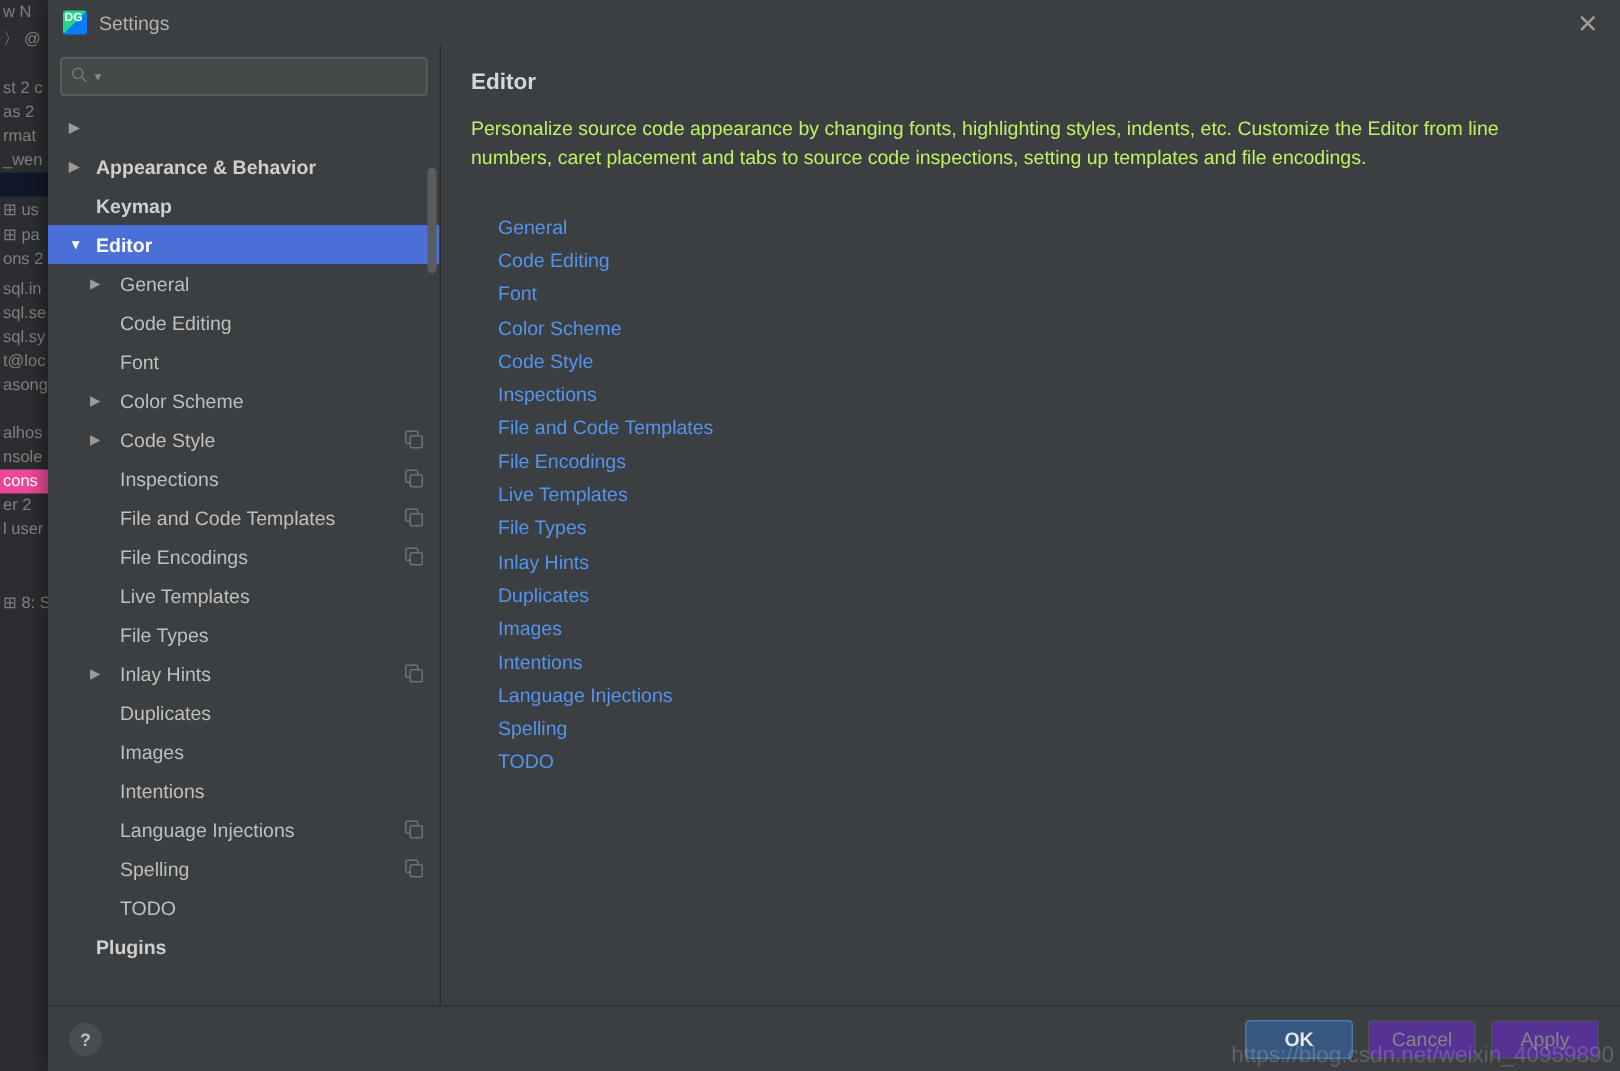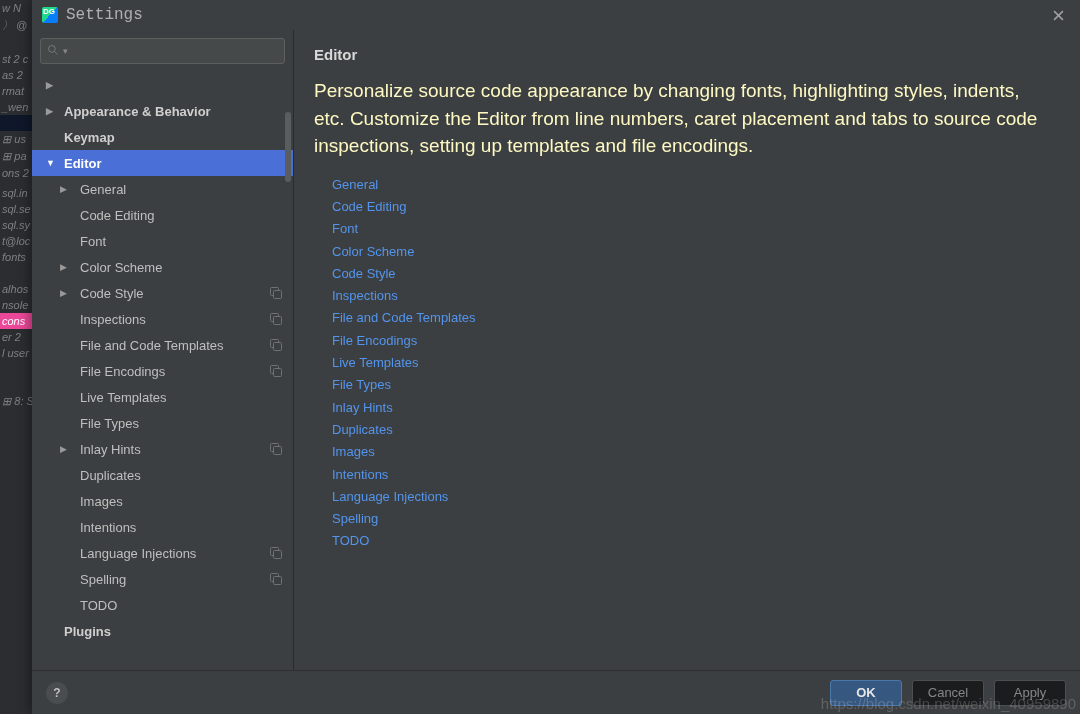--- a/index.html
+++ b/index.html
@@ -15,21 +15,20 @@
   }
   
   .bg-strip {
     position: absolute;
     left: 0; top: 0;
     width: 49px; height: 714px;
     background: #2b2d30;
     color: #808080;
     font-size: 11px;
     overflow: hidden;
-    font-style: italic;
   }
   .bg-strip div { padding: 2px 2px; white-space: nowrap; }
   .bg-strip .hl { background:#0f172a; color:#fff;padding-left:44px; }
   .bg-strip .hl2 { background:#ec4899; color:#fff; }
 
   
   .dialog {
     position: absolute;
     left: 32px; top: 0;
     width: 1048px; height: 714px;
@@ -49,21 +48,21 @@
   .title-bar .app-icon {
     width: 16px; height: 16px;
     background: linear-gradient(135deg,#21d789 0 50%,#087cfa 50% 100%);
     border-radius: 2px;
     margin-right: 8px;
     position: relative;
   }
   .title-bar .app-icon::after{
     content:"DG"; position:absolute; left:1px; top:0px; font-size:8px; color:#fff; font-weight:bold;
   }
-  .title-bar .title { flex: 1; font-size: 16px; font-family: Liberation Mono, monospace; }
+  .title-bar .title { flex: 1; font-size: 13px; }
   .title-bar .close {
     width: 24px; height: 24px;
     display: flex; align-items:center; justify-content:center;
     color: #a0a0a0; cursor: pointer;
   }
   .title-bar .close svg { width:11px; height:11px; }
 
   .dialog-body {
     flex: 1;
     display: flex;
@@ -138,21 +137,21 @@
   .right-panel {
     flex:1;
     background: #3c3f41;
     padding: 16px 20px 0 20px;
     overflow-y: auto;
   }
   .right-panel h2 {
     font-size: 15px; font-weight:600; color:#d7d7d7; margin-bottom:14px;
   }
   .right-panel .desc {
-    font-size: 19px; line-height: 1.45; color:#fef9c3; margin-bottom:14px; max-width: 740px;
+    font-size: 13px; line-height: 1.45; color:#bef264; margin-bottom:26px; max-width: 740px;
   }
   .link-list { padding-left: 18px; }
   .link-list a {
     display:block; color:#5394ec; text-decoration:none; font-size:13px;
     line-height: 22.3px; cursor:pointer;
   }
 
   
   .dialog-footer {
     height: 44px;
@@ -165,21 +164,21 @@
   .help-btn {
     width:22px;height:22px;border-radius:11px;background:#4a4d4f;
     display:flex;align-items:center;justify-content:center;
     color:#bfbfbf;font-size:12px;font-weight:bold;cursor:pointer;
   }
   .dialog-footer .spacer-flex{flex:1;}
   .btn {
     min-width:72px;height:26px;padding:0 14px;border-radius:3px;
     display:flex;align-items:center;justify-content:center;
     font-size:13px;cursor:pointer;border:1px solid #5a5d5e;
-    background:#000000;color:#bfbfbf;
+    background:#6d28d9;color:#bfbfbf;
   }
   .btn.primary{background:#365880;border-color:#4a78a8;color:#e6e6e6;font-weight:600;}
   .btn.disabled{opacity:.55;cursor:default;}
 
   .watermark{
     position:absolute;right:0;bottom:0;color:rgba(200,200,200,.25);font-size:15px;
     padding:2px 4px;pointer-events:none;
   }
 </style>
 </head>
@@ -198,21 +197,21 @@
     <div>_wen</div>
     <div class="hl">user</div>
     <div>⊞ us</div>
     <div>⊞ pa</div>
     <div>ons  2</div>
     <div></div>
     <div>sql.in</div>
     <div>sql.se</div>
     <div>sql.sy</div>
     <div>t@loc</div>
-    <div>fonts</div>
+    <div>asong</div>
     <div></div>
     <div></div>
     <div> </div>
     <div></div>
     <div>alhos</div>
     <div>nsole</div>
     <div class="hl2">cons</div>
     <div>er  2</div>
     <div>l user</div>
     <div></div>

